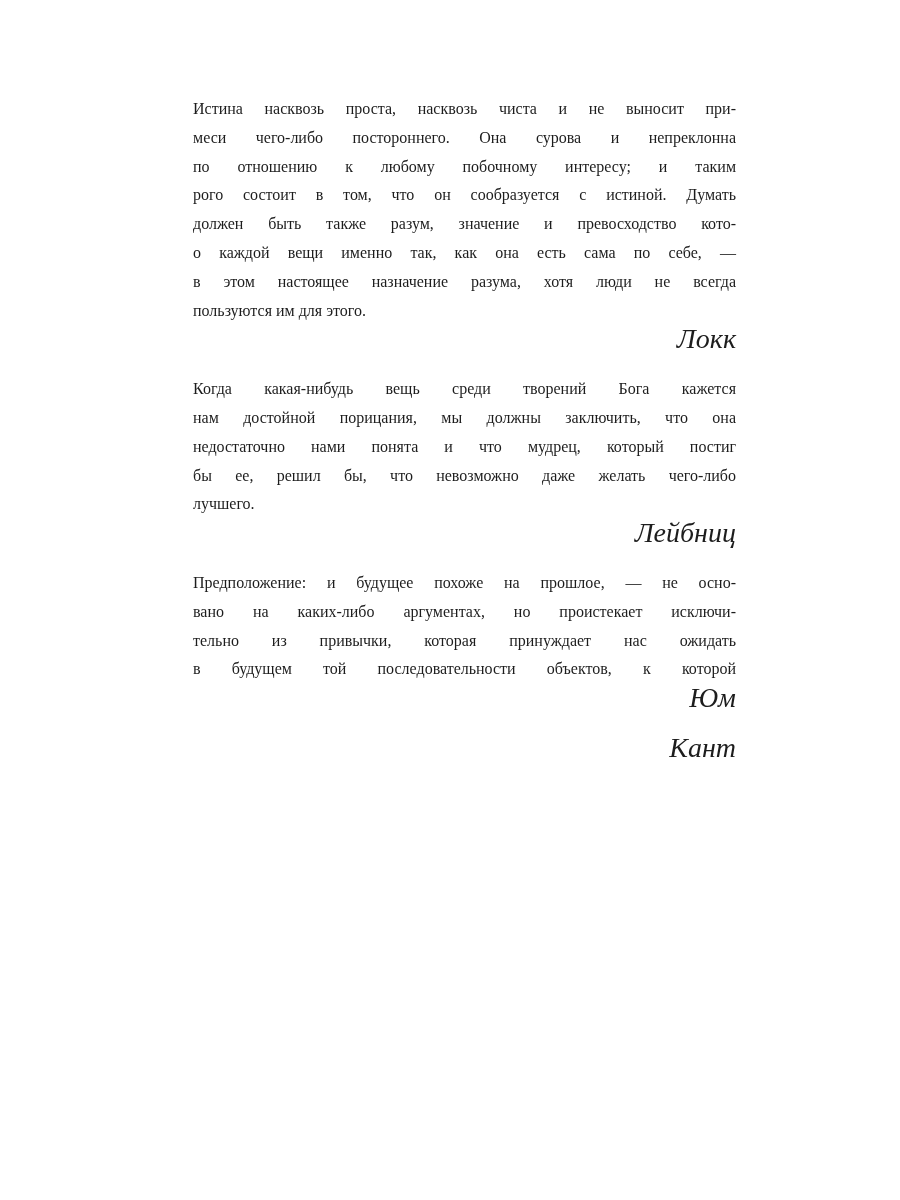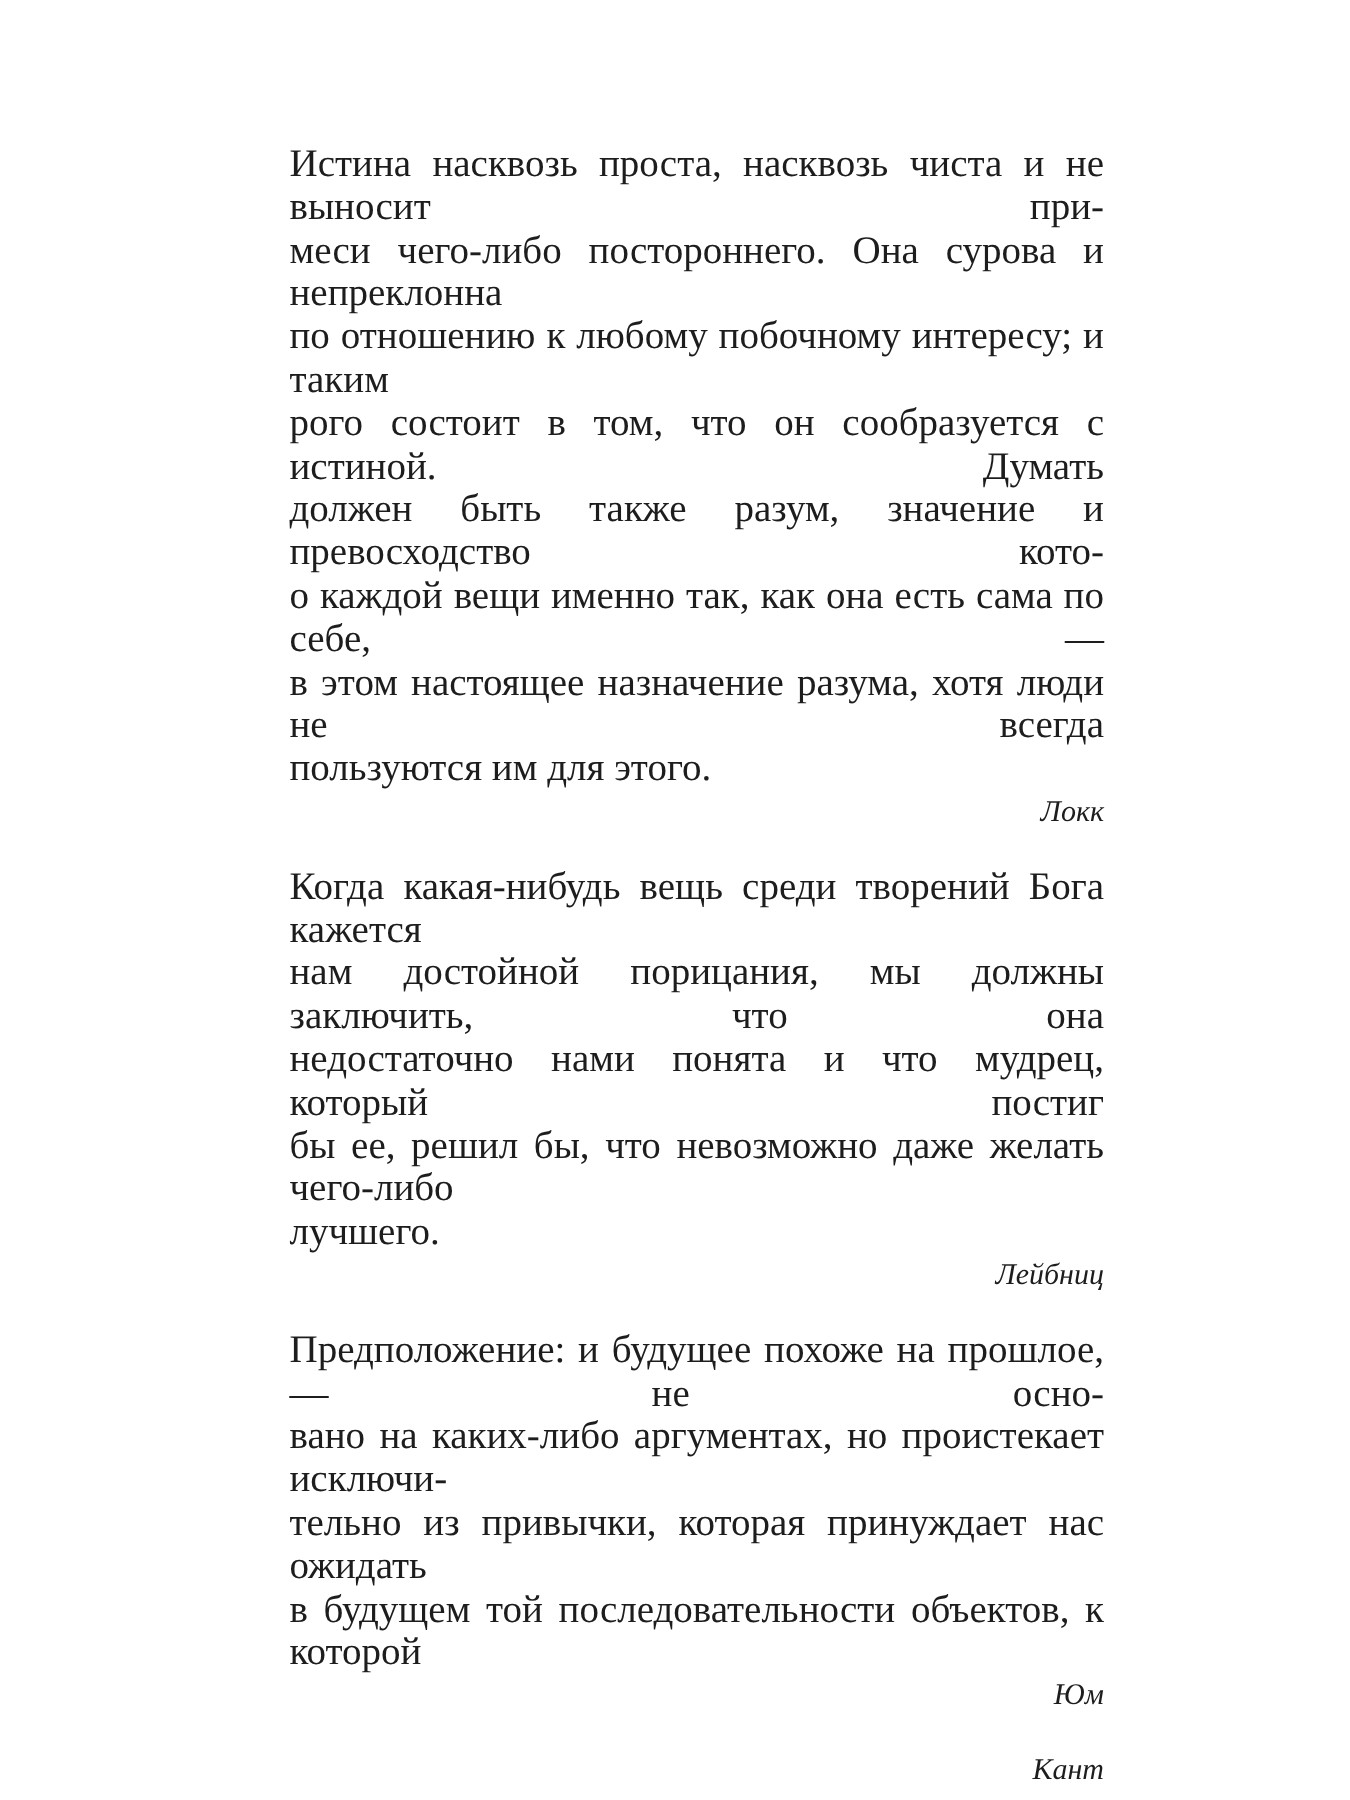--- a/index.html
+++ b/index.html
@@ -22,35 +22,35 @@
     top: 95px;
     width: 543px;
   }
   .quote {
     margin: 0;
     padding: 0;
   }
   .quote-lines {
     margin: 0;
     padding: 0;
-    font-size: 26px;
+    font-size: 16px;
     line-height: 28.8px;
   }
   .qline {
     text-align: justify;
     text-align-last: justify;
   }
   .qline.last {
     text-align: justify;
     text-align-last: left;
   }
   .quote-author {
     margin: 0 0 21px 0;
     padding: 0;
-    font-size: 20px;
+    font-size: 28px;
     line-height: 28.8px;
     font-style: italic;
     text-align: right;
   }
 </style>
 </head>
 <body>
 
 <div class="page">
   <div class="page-content">

